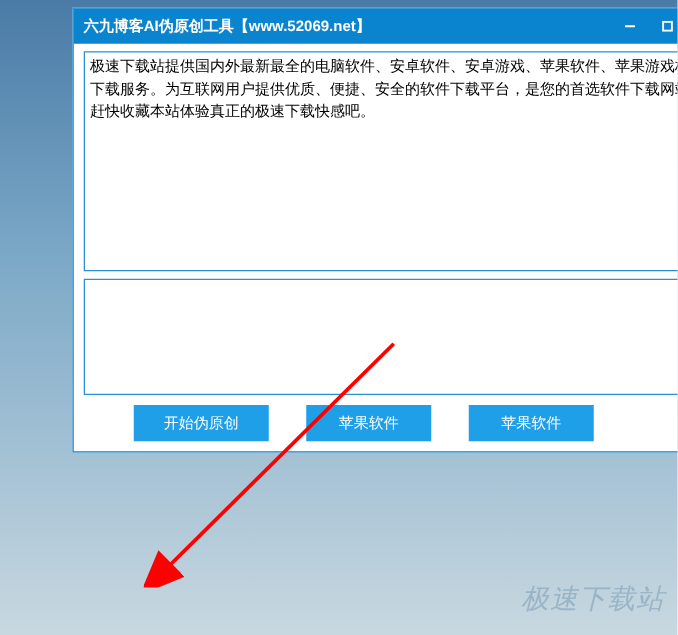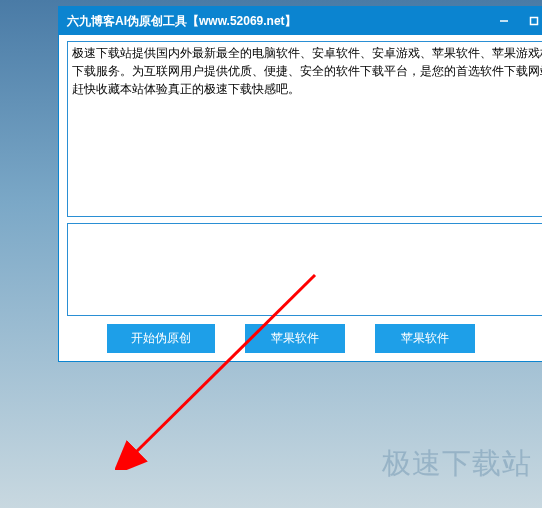--- a/index.html
+++ b/index.html
@@ -101,27 +101,28 @@
     }
     .arrow-overlay {
       position: absolute;
       top: 270px;
       left: 115px;
       pointer-events: none;
       z-index: 10;
     }
     .watermark {
       position: absolute;
-      bottom: 24px;
+      bottom: 14px;
       right: 10px;
-      font-size: 29px;
+      font-size: 22px;
       color: rgba(120, 155, 180, 0.55);
       font-family: "Microsoft YaHei", sans-serif;
       pointer-events: none;
       letter-spacing: 1px;
+      font-style: italic;
     }
   </style>
 </head>
 <body>
 
 <div class="window">
   <div class="titlebar">
     <span class="titlebar-title">六九博客AI伪原创工具【www.52069.net】</span>
     <div class="titlebar-controls">
       <div class="titlebar-btn">

